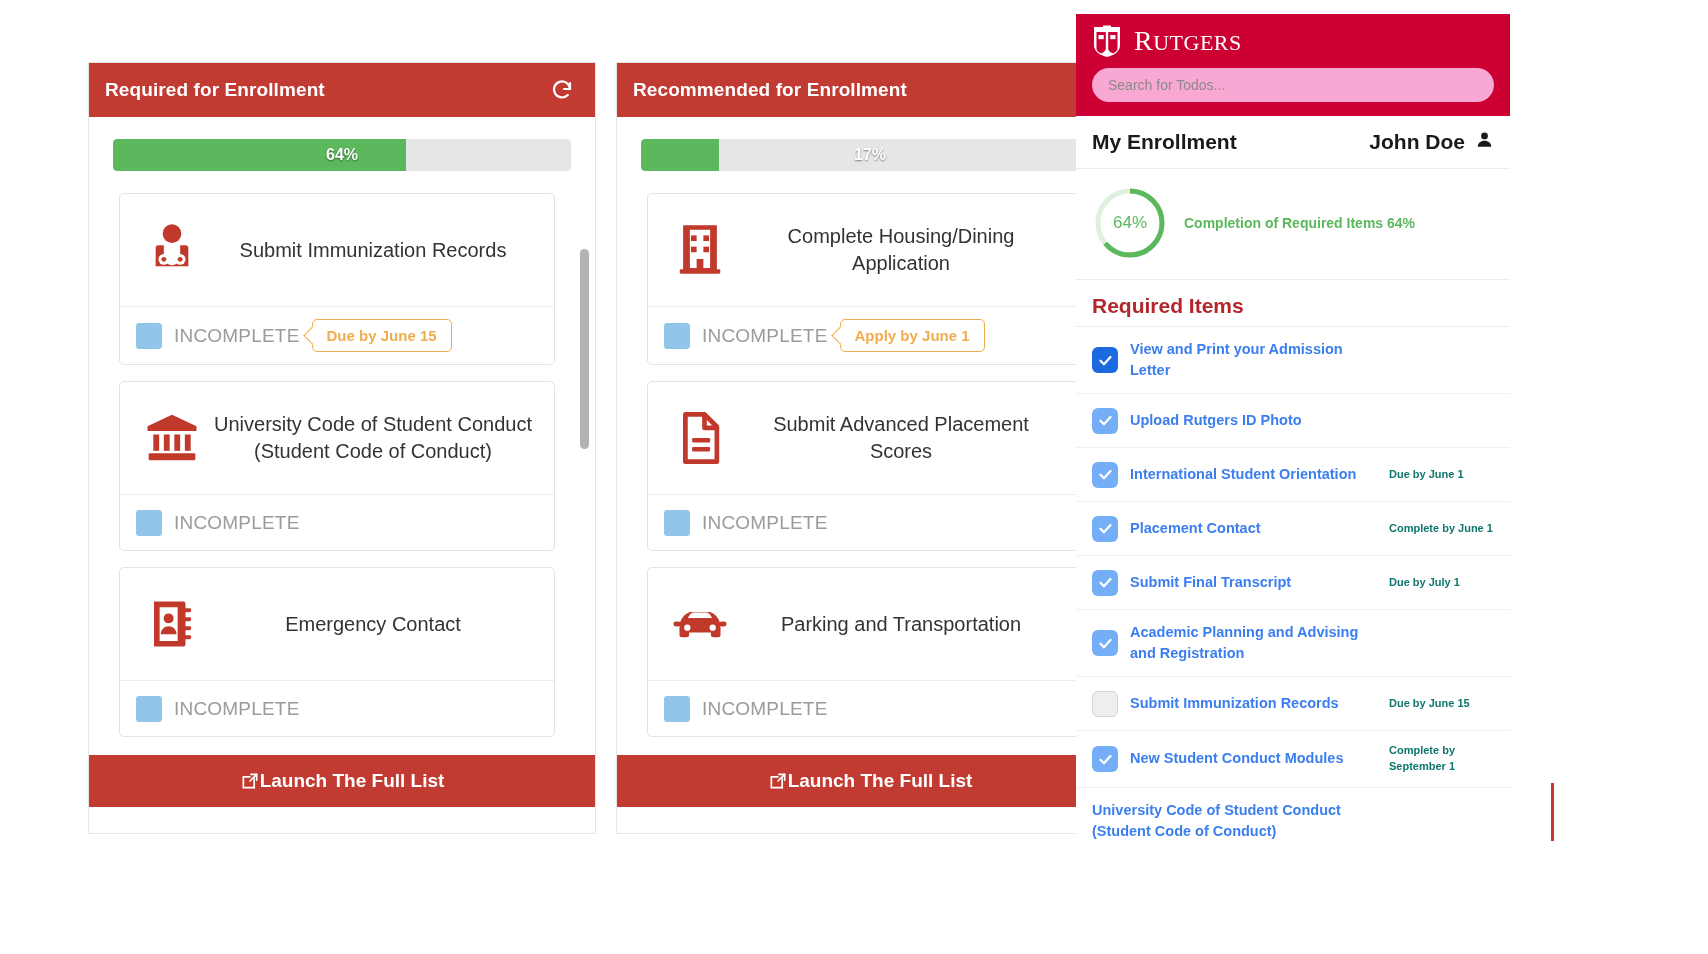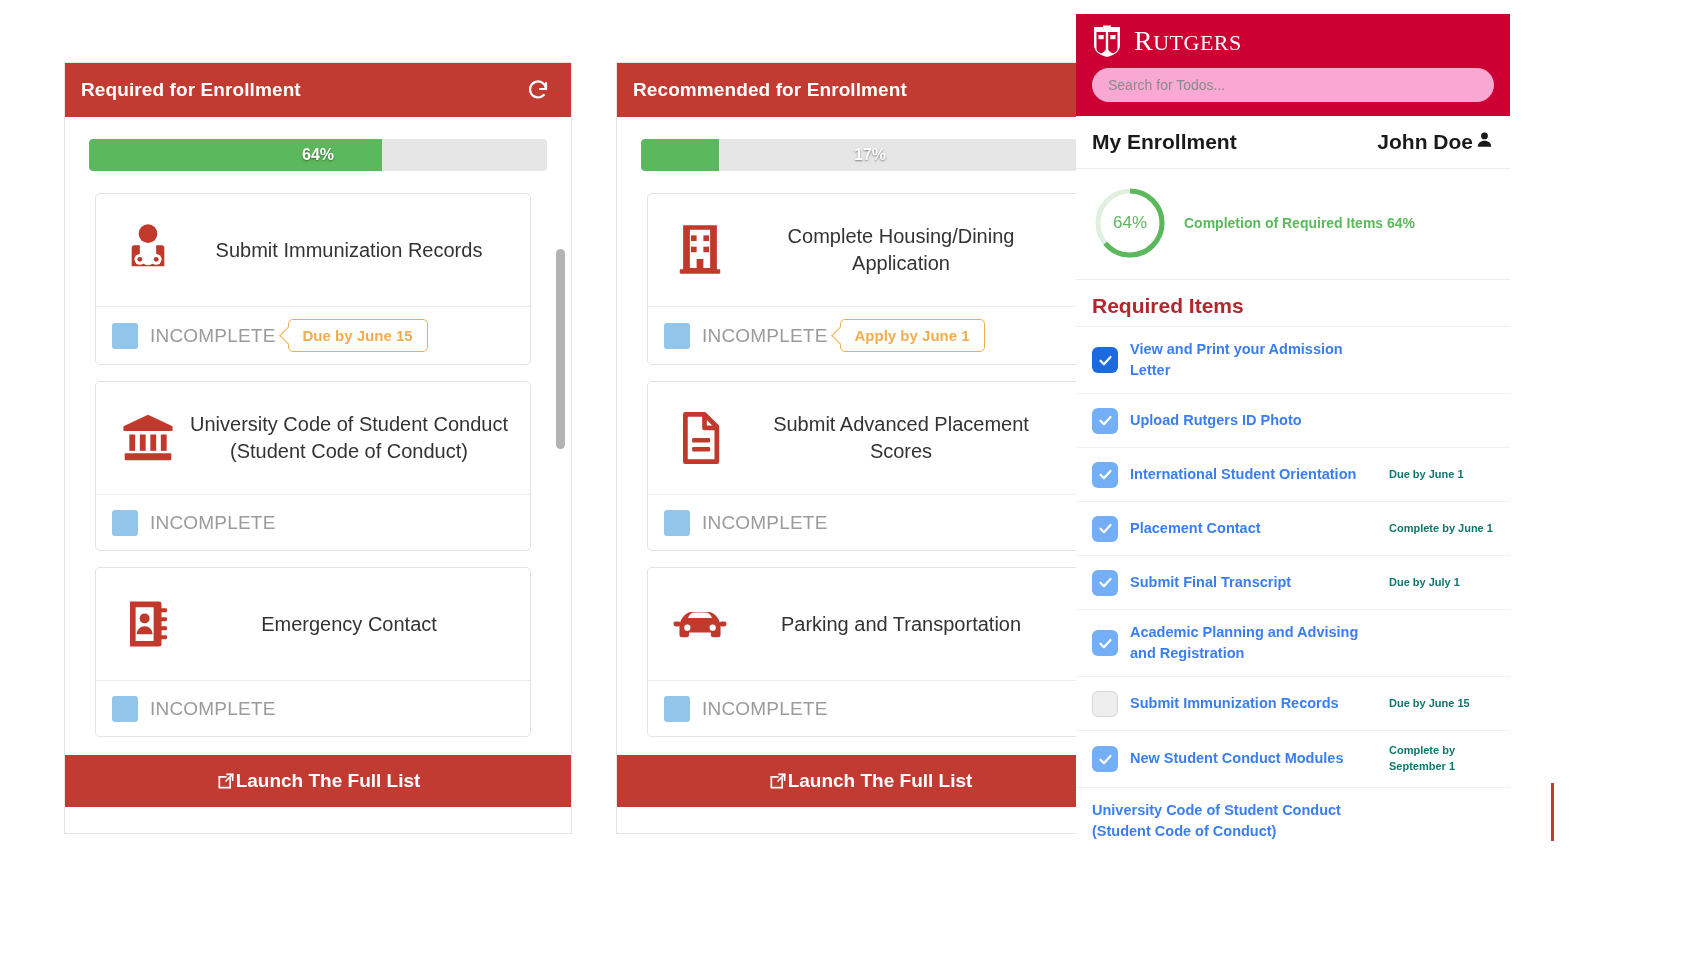--- a/index.html
+++ b/index.html
@@ -13,21 +13,21 @@
 
   
   .panel {
     position: absolute;
     background: #ffffff;
     border: 1px solid #e6e6e6;
     display: flex;
     flex-direction: column;
     overflow: hidden;
   }
-  .panel-a { left: 64px;  top: 62px;  width: 508px; height: 772px; }
+  .panel-a { left: 88px;  top: 62px;  width: 508px; height: 772px; }
   .panel-b { left: 616px; top: 62px;  width: 508px; height: 772px; }
 
   .panel-head {
     background: #c23b32;
     height: 54px;
     display: flex;
     align-items: center;
     padding: 0 16px;
     flex: 0 0 auto;
     position: relative;
@@ -217,21 +217,21 @@
 
   .m-titlerow {
     display: flex; align-items: center;
     padding: 14px 16px;
     border-bottom: 1px solid #ececec;
   }
   .m-title { font-size: 21px; font-weight: bold; color: #1a1a1a; }
   .m-user {
     margin-left: auto;
     font-size: 21px; font-weight: bold; color: #1a1a1a;
-    display: flex; align-items: center; gap: 2px;
+    display: flex; align-items: center; gap: 10px;
   }
 
   .m-progrow {
     display: flex; align-items: center;
     gap: 16px;
     padding: 16px 16px 18px 16px;
     border-bottom: 1px solid #ececec;
   }
   .m-ring { position: relative; width: 76px; height: 76px; flex: 0 0 auto; }
   .m-ring-label {

